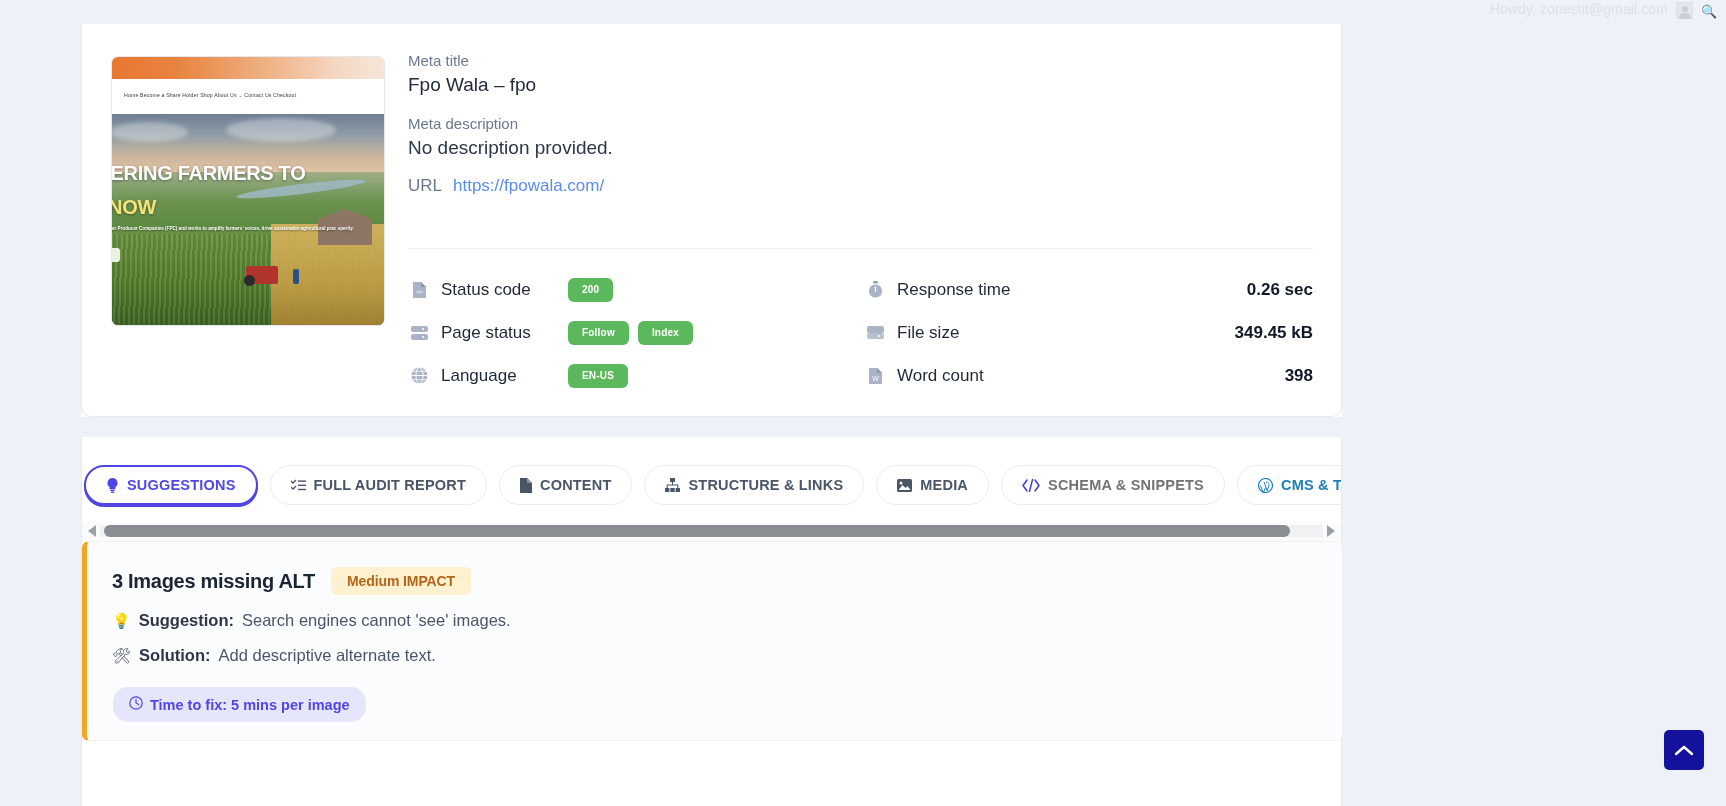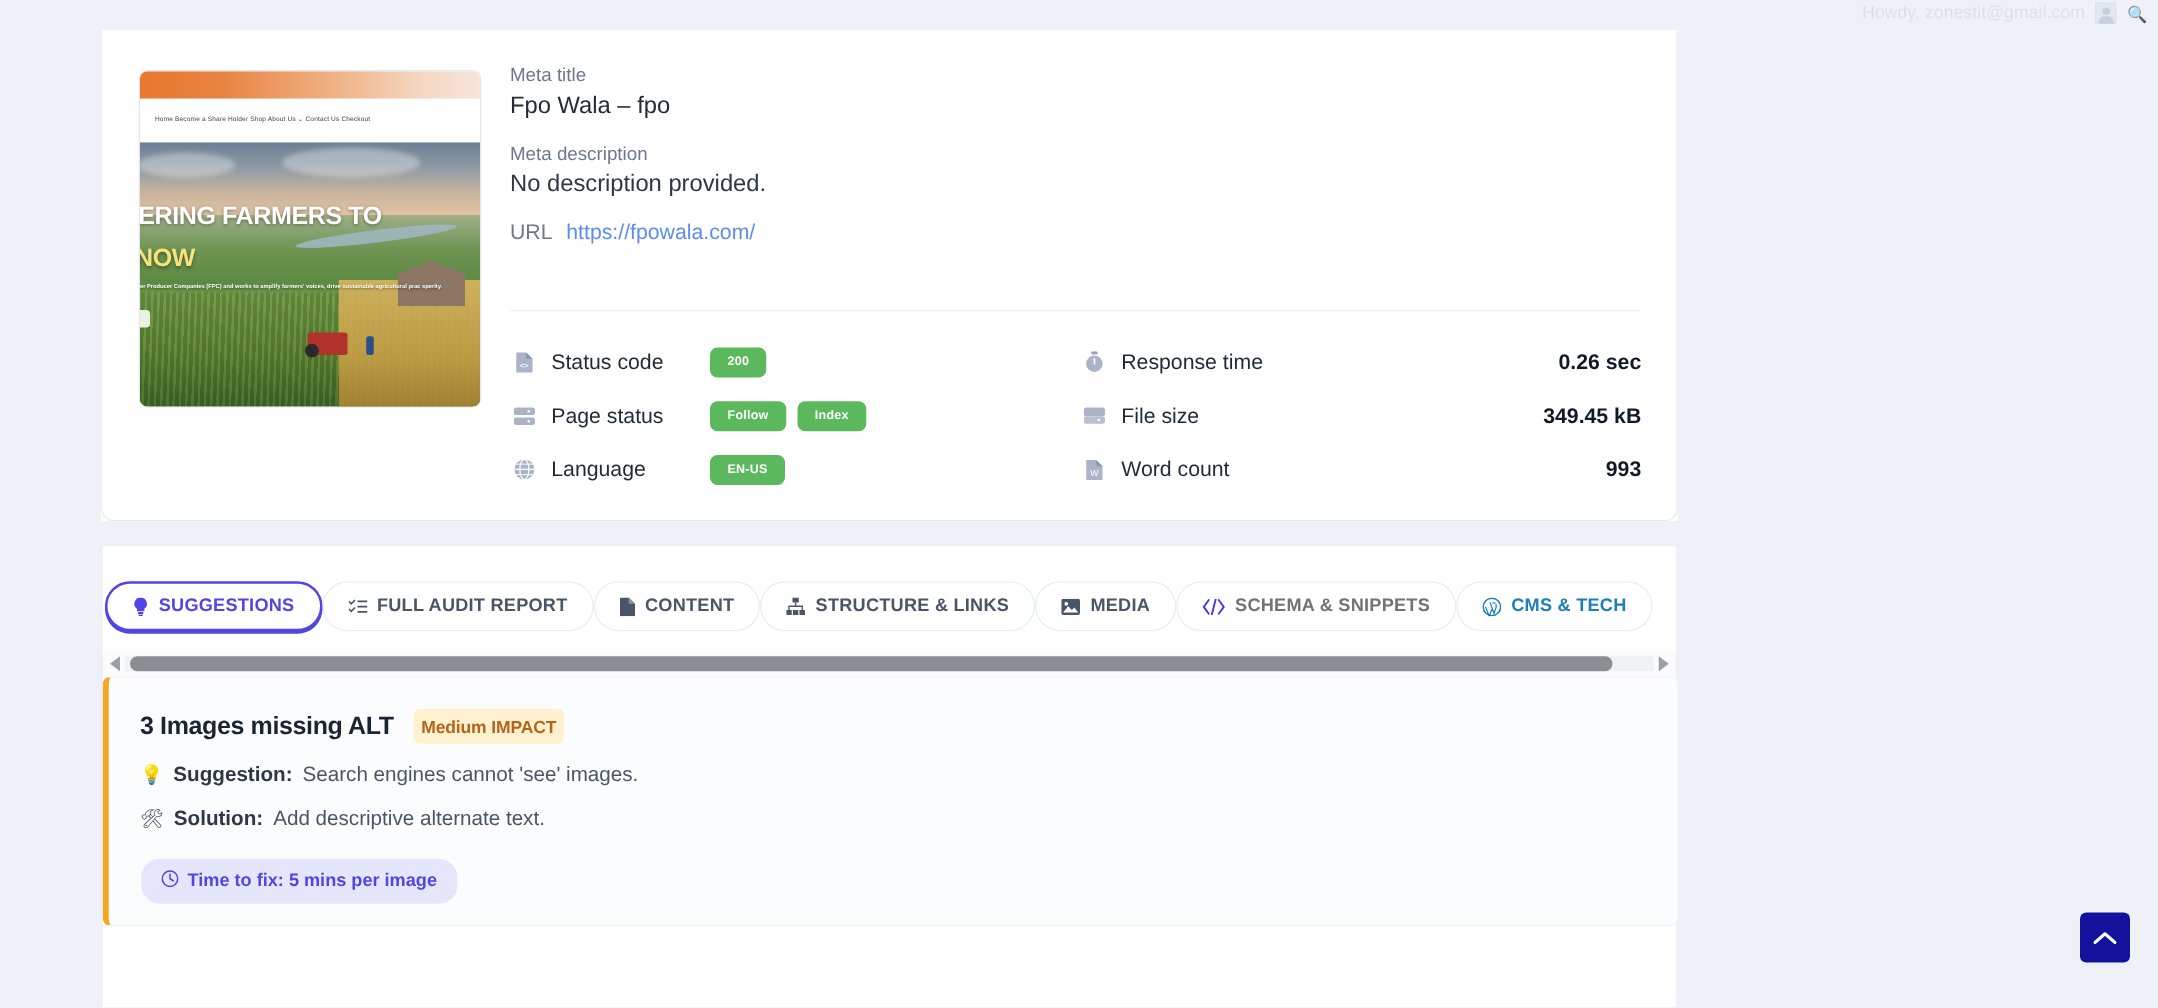--- a/index.html
+++ b/index.html
@@ -351,21 +351,21 @@
     background: #ffffff;
     border-left: 1px solid #e6eaf0;
     border-right: 1px solid #e6eaf0;
     overflow: hidden;
   }
   .tabs {
     position: absolute;
     left: 0;
     top: 0;
     display: flex;
-    gap: 0;
+    gap: 12px;
     padding: 28px 0 0 2px;
     white-space: nowrap;
   }
   .tab {
     display: inline-flex;
     align-items: center;
     gap: 8px;
     height: 40px;
     padding: 0 20px;
     border-radius: 22px;
@@ -465,21 +465,21 @@
     font-weight: 700;
     color: #1b2433;
     letter-spacing: -.3px;
   }
   .impact-badge {
     background: #fdf1cf;
     color: #b5651a;
     font-size: 14px;
     font-weight: 700;
     border-radius: 5px;
-    padding: 6px 6px;
+    padding: 6px 16px;
     letter-spacing: -.1px;
   }
   .sugg-line {
     display: flex;
     align-items: baseline;
     gap: 8px;
     font-size: 16.5px;
     color: #4a5568;
     padding-left: 25px;
     margin-top: 16px;
@@ -640,21 +640,21 @@
         </div>
         <div class="stat-row">
           <span class="stat-icon">
             <svg width="15" height="18" viewBox="0 0 15 18">
                 <path d="M1 1h8l5 5v11H1z" fill="#aab4c6"></path>
                 <path d="M9 1l5 5H9z" fill="#8996ad"></path>
                 <text x="7.5" y="14" font-size="7" fill="#fff" text-anchor="middle" font-family="sans-serif">W</text>
               </svg>
           </span>
           <span class="stat-label">Word count</span>
-          <span class="stat-value">993</span>
+          <span class="stat-value">398</span>
         </div>
       </div>
 
     </div>
   </div>
 
   <div class="tabs-wrap">
     <div class="tabs">
 
       <div class="tab active">

